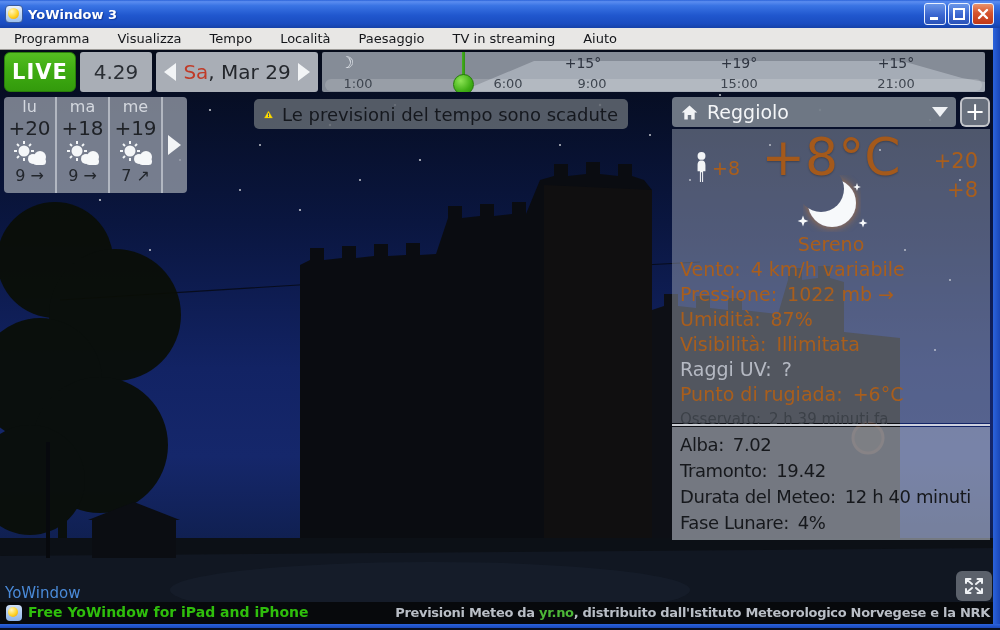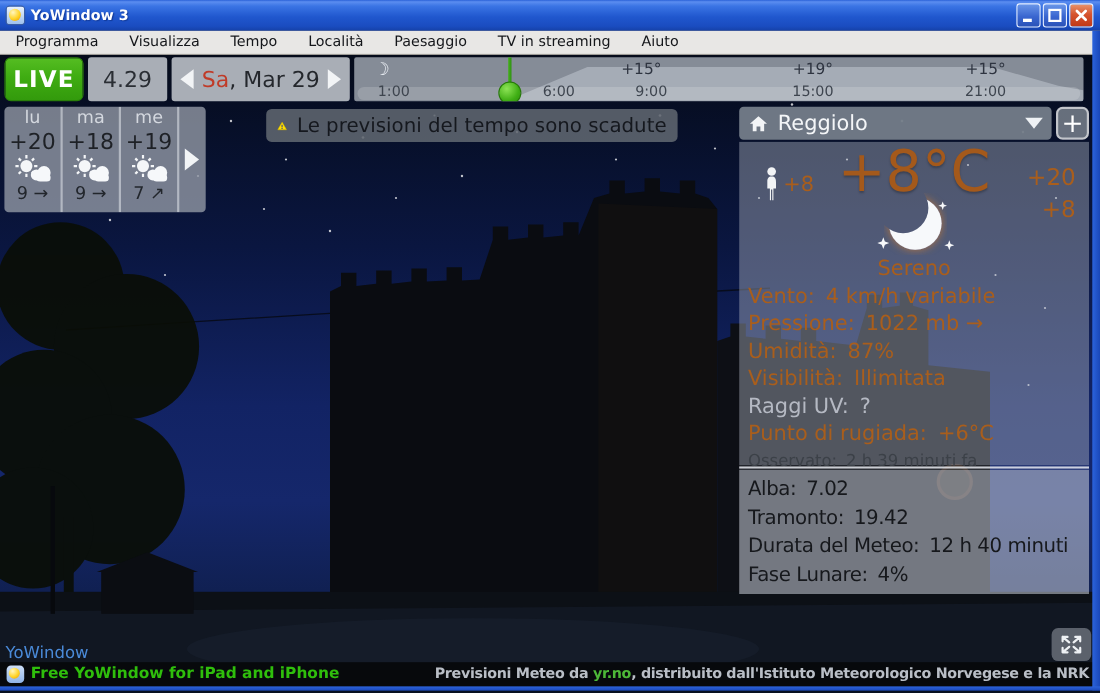--- a/index.html
+++ b/index.html
@@ -58,21 +58,21 @@
   .forecast { position:absolute; left:4px; top:97px; width:183px; height:96px; border-radius:4px;
     background:rgba(146,153,165,0.8); display:flex; overflow:hidden; }
   .fc-col { width:53px; height:100%; display:flex; flex-direction:column; align-items:center; border-right:2px solid rgba(228,231,237,0.55); padding-top:1px; }
   .fc-day { font-size:16px; color:#d4d8df; line-height:18px; }
   .fc-temp { font-size:20px; color:#1e2126; line-height:24px; }
   .fc-wind { font-size:16px; color:#22262c; line-height:20px; }
   .fc-more { width:22px; display:flex; align-items:center; justify-content:center; }
   .fc-more-tri { width:0; height:0; border-top:10px solid transparent; border-bottom:10px solid transparent; border-left:13px solid #f2f4f6; }
 
   
-  .warning { position:absolute; left:242px; top:99px; width:374px; height:30px; border-radius:5px;
+  .warning { position:absolute; left:254px; top:99px; width:374px; height:30px; border-radius:5px;
     background:rgba(96,102,112,0.88); display:flex; align-items:center; padding:0 10px; gap:9px; }
   .warning-text { font-size:18px; color:#15181e; white-space:nowrap; }
 
   
   .panel { position:absolute; left:672px; top:97px; width:318px; height:443px; }
   .p-header { position:absolute; left:0; top:0; width:284px; height:30px; border-radius:4px;
     background:rgba(116,125,137,0.95); display:flex; align-items:center; padding:0 8px; gap:8px; }
   .p-name { font-size:19px; color:#f4f6f8; flex:1; }
   .p-caret { width:0; height:0; border-left:8px solid transparent; border-right:8px solid transparent; border-top:10px solid #eef1f4; }
   .p-add { position:absolute; left:288px; top:0; width:30px; height:30px; border-radius:6px;

